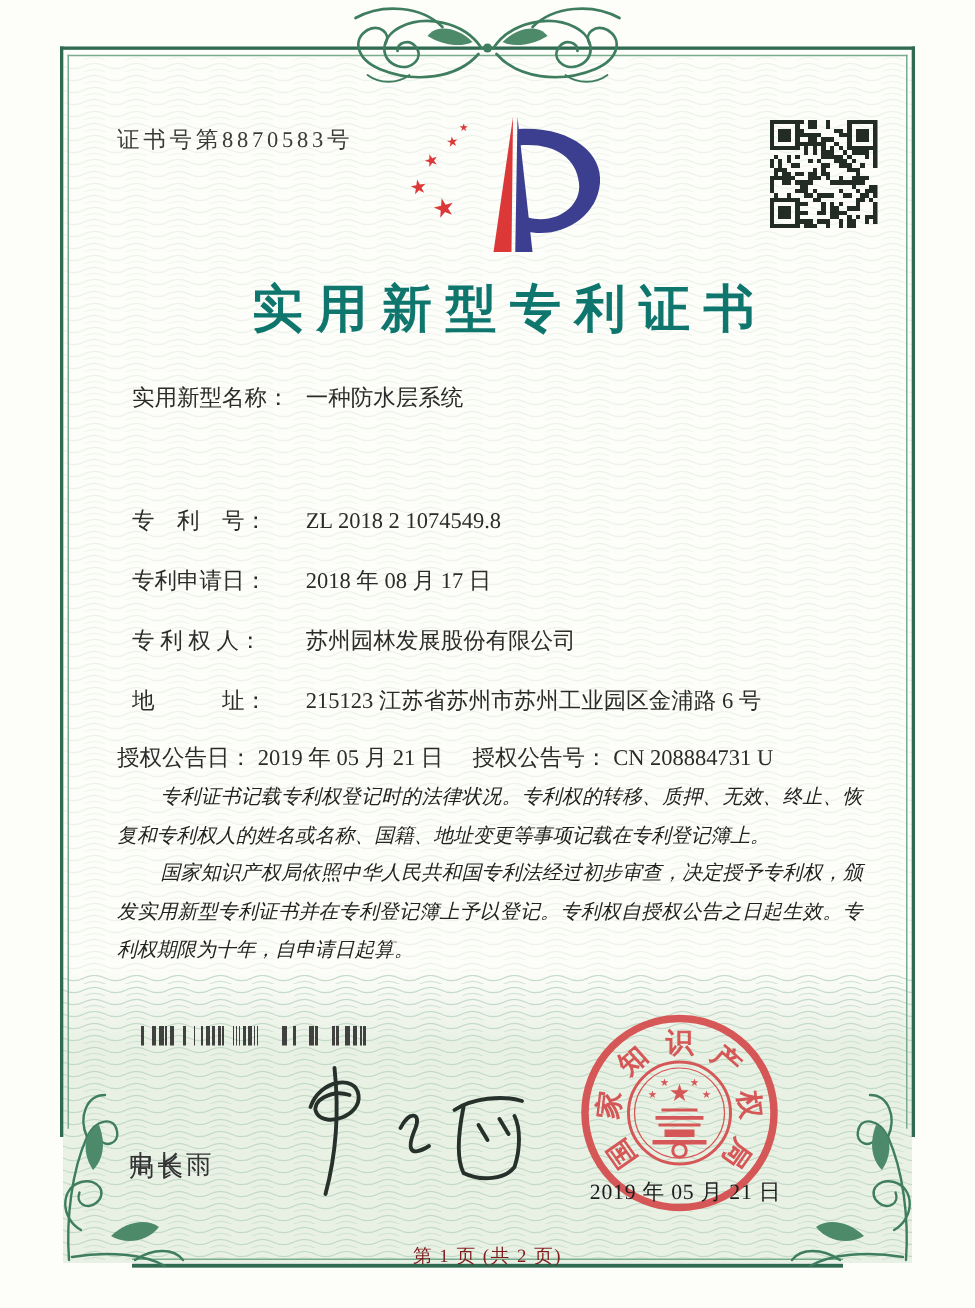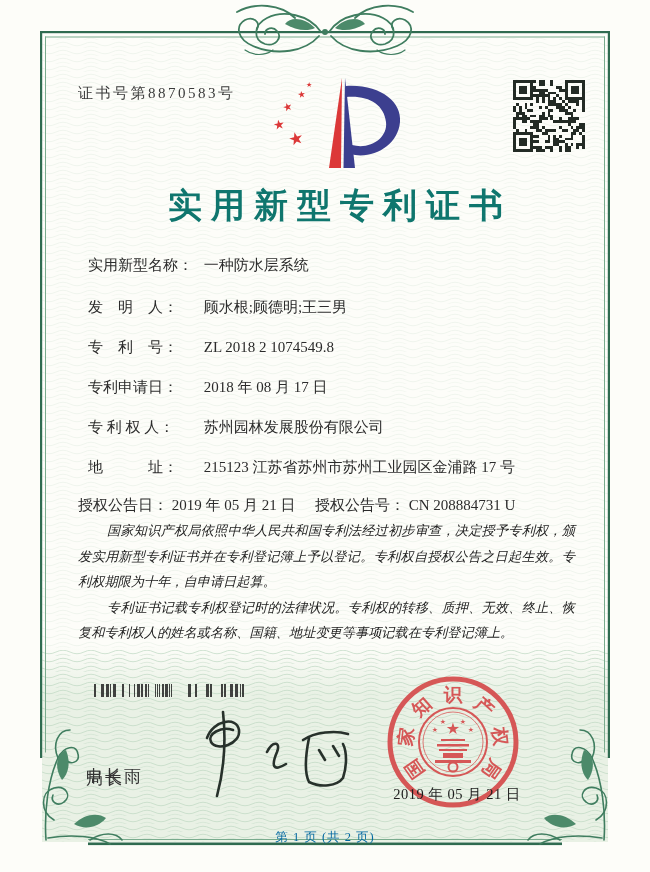--- a/index.html
+++ b/index.html
@@ -25,21 +25,21 @@
   .paras p{margin:0;text-indent:2.2em;}
 
   .barcode{position:absolute;left:85px;top:684px;width:160px;height:13px;}
   .issuer-title{position:absolute;left:86px;top:735px;font-size:17px;color:#333;letter-spacing:2px;margin-top:32px;}
   .issuer-name{position:absolute;left:86px;top:765px;font-size:17px;color:#333;letter-spacing:2px;}
   .signature{position:absolute;left:165px;top:700px;width:200px;height:105px;}
 
   .seal{position:absolute;left:383px;top:672px;width:140px;height:140px;overflow:visible;opacity:.92;}
   .seal-date{position:absolute;left:391px;top:785px;width:132px;text-align:center;font-size:14.5px;
              color:#1d1d1d;letter-spacing:.5px;z-index:5;white-space:nowrap;}
-  .footer{position:absolute;left:0;width:650px;top:829px;text-align:center;font-size:12.5px;color:#0369a1;letter-spacing:1px;}
+  .footer{position:absolute;left:0;width:650px;top:829px;text-align:center;font-size:12.5px;color:#7f1d1d;letter-spacing:1px;}
 </style>
 </head>
 <body>
 
 <div class="sheet">
 
   <svg class="layer" width="650" height="872" viewBox="0 0 650 872">
     <defs>
       <pattern id="wv" width="28" height="8" patternUnits="userSpaceOnUse">
         <path d="M0,4 Q7,0.5 14,4 T28,4" fill="none" stroke="#bfd8c3" stroke-width="0.8"></path>
@@ -417,55 +417,51 @@
         <rect x="19" y="24" width="1" height="1"></rect>
       </g>
     </svg>
 
   <div class="title">实用新型专利证书</div>
 
   <div class="row r1">
     <span class="lbl">实用新型名称：</span>
     <span>一种防水层系统</span>
   </div>
-  <div class="row r2">
-    <span class="lbl">发　明　人：</span>
-    <span>顾水根;顾德明;王三男</span>
-  </div>
   <div class="row r3">
     <span class="lbl">专　利　号：</span>
     <span>ZL 2018 2 1074549.8</span>
   </div>
   <div class="row r4">
     <span class="lbl">专利申请日：</span>
     <span>2018 年 08 月 17 日</span>
   </div>
   <div class="row r5">
     <span class="lbl">专 利 权 人：</span>
     <span>苏州园林发展股份有限公司</span>
   </div>
   <div class="row r6">
     <span class="lbl">地　　　址：</span>
-    <span>215123 江苏省苏州市苏州工业园区金浦路 17 号</span>
+    <span>215123 江苏省苏州市苏州工业园区金浦路 6 号</span>
   </div>
 
   <div class="grant">
     <span>
       <span class="lbl">授权公告日：</span>
       <span>2019 年 05 月 21 日</span>
     </span>
     <span class="g2">
       <span>授权公告号：</span>
       <span>CN 208884731 U</span>
     </span>
   </div>
 
   <div class="paras">
+    <p>专利证书记载专利权登记时的法律状况。专利权的转移、质押、无效、终止、恢复和专利权人的姓名或名称、国籍、地址变更等事项记载在专利登记簿上。</p>
     <p>国家知识产权局依照中华人民共和国专利法经过初步审查，决定授予专利权，颁发实用新型专利证书并在专利登记簿上予以登记。专利权自授权公告之日起生效。专利权期限为十年，自申请日起算。</p>
-    <p>专利证书记载专利权登记时的法律状况。专利权的转移、质押、无效、终止、恢复和专利权人的姓名或名称、国籍、地址变更等事项记载在专利登记簿上。</p>
   </div>
 
   <svg class="barcode" viewBox="0 0 160 13" preserveAspectRatio="none" shape-rendering="crispEdges">
       <g fill="#2a2a2a" opacity="0.88">
         <rect x="9" y="0" width="2" height="13"></rect>
         <rect x="16" y="0" width="3" height="13"></rect>
         <rect x="21" y="0" width="3" height="13"></rect>
         <rect x="25" y="0" width="1" height="13"></rect>
         <rect x="28" y="0" width="3" height="13"></rect>
         <rect x="37" y="0" width="2" height="13"></rect>

